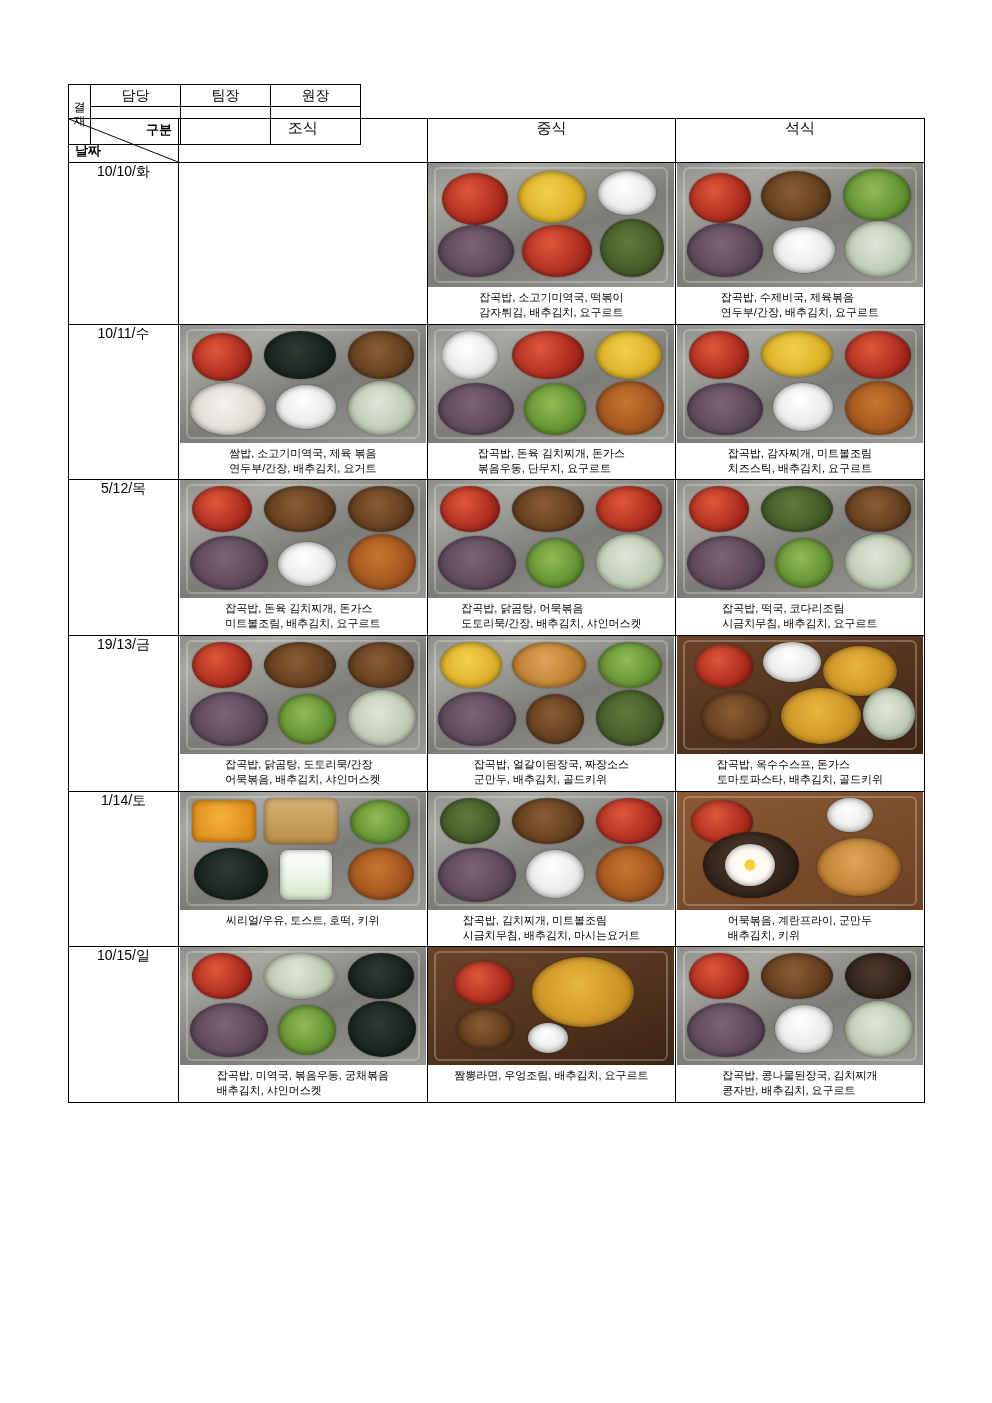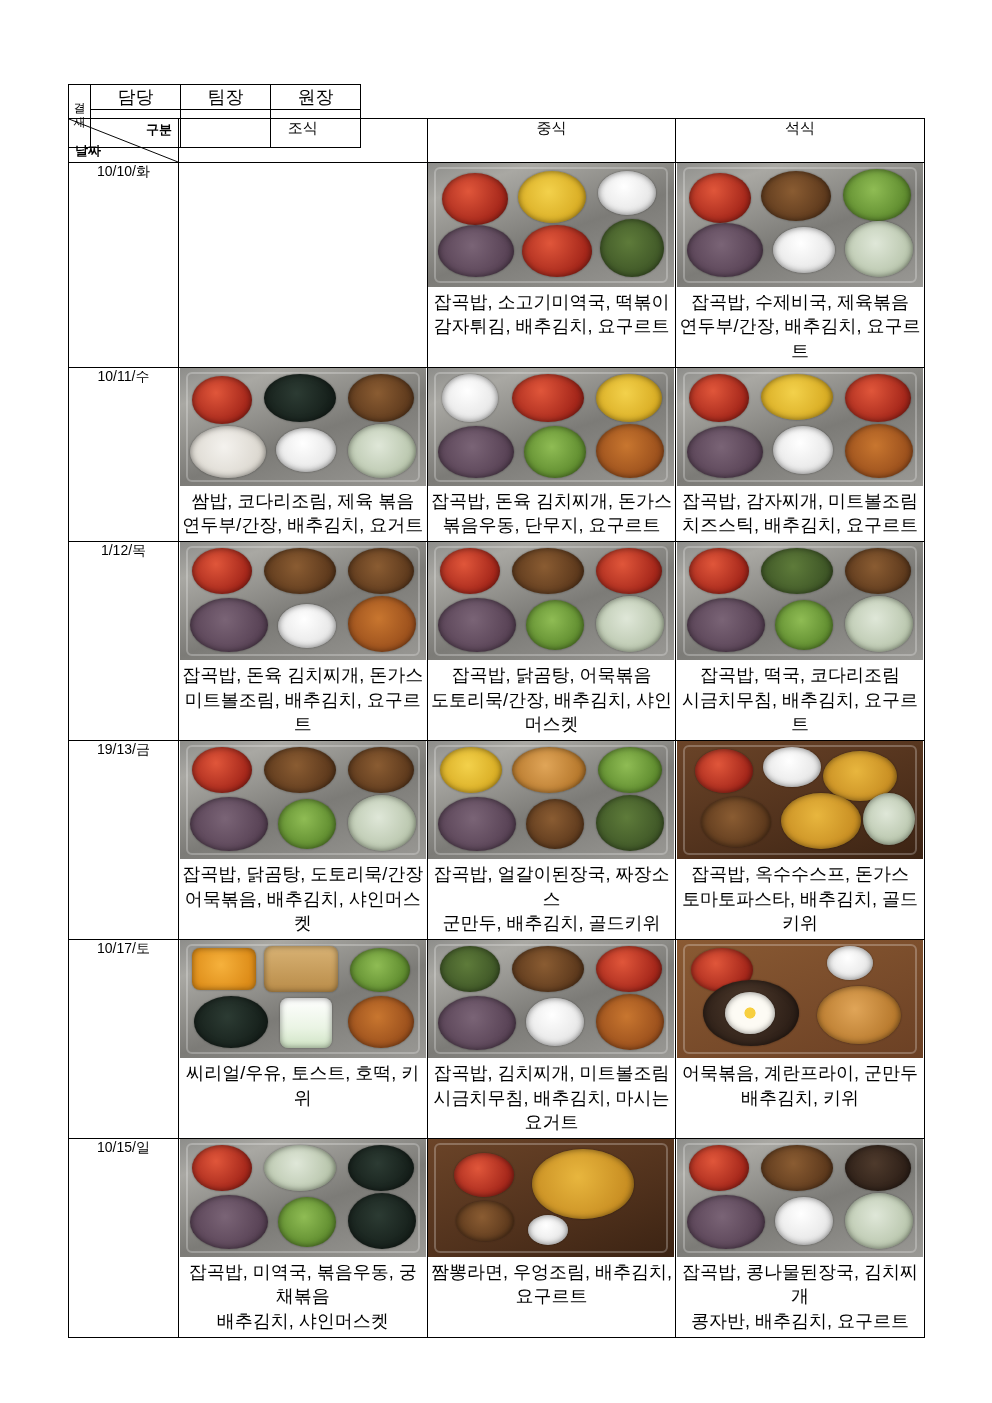--- a/index.html
+++ b/index.html
@@ -38,21 +38,21 @@
     white-space: nowrap;
   }
   
   .approval {
     border-collapse: collapse;
     margin-top: 6px;
     margin-right: 4px;
   }
   .approval td, .approval th {
     border: 1px solid #000;
-    font-size: 18px;
+    font-size: 14px;
     font-weight: normal;
     text-align: center;
     vertical-align: middle;
     padding: 0;
   }
   .approval .vert {
     width: 22px;
     font-size: 12px;
     line-height: 1.15;
     padding: 2px 2px;
@@ -115,24 +115,24 @@
     padding: 0;
   }
   .cellwrap {
     display: flex;
     flex-direction: column;
     align-items: center;
     justify-content: flex-start;
     height: 100%;
   }
   .caption {
-    font-size: 18px;
+    font-size: 11px;
     line-height: 1.35;
     padding: 3px 2px 4px 2px;
-    text-align: center;
+    text-align: left;
     white-space: pre-line;
   }
   .holiday-cell {
     text-align: center;
     vertical-align: top;
     font-size: 14px;
     padding-top: 56px;
     height: 156px;
   }
   .empty-cell { background: #fff; }
@@ -273,21 +273,21 @@
           <div class="cellwrap">
             <div class="tray h118">
               <div class="rim"></div>
               <div class="bowl kimchi" style="left:12px;top:8px;width:60px;height:48px;"></div>
               <div class="bowl darkseaweed" style="left:84px;top:6px;width:72px;height:48px;"></div>
               <div class="bowl brown-side" style="left:168px;top:6px;width:66px;height:48px;"></div>
               <div class="bowl rice-white" style="left:10px;top:58px;width:76px;height:52px;"></div>
               <div class="bowl white-cup" style="left:96px;top:60px;width:60px;height:44px;"></div>
               <div class="bowl soup-clear" style="left:168px;top:56px;width:68px;height:54px;"></div>
             </div>
-            <div class="caption">쌈밥, 코다리조림, 제육 볶음
+            <div class="caption">쌈밥, 소고기미역국, 제육 볶음
 연두부/간장, 배추김치, 요거트</div>
           </div>
         </td>
         <td class="meal-cell">
           <div class="cellwrap">
             <div class="tray h118">
               <div class="rim"></div>
               <div class="bowl white-cup" style="left:14px;top:6px;width:56px;height:48px;"></div>
               <div class="bowl kimchi" style="left:84px;top:6px;width:72px;height:48px;"></div>
               <div class="bowl yellow-side" style="left:168px;top:6px;width:66px;height:48px;"></div>
@@ -310,21 +310,21 @@
               <div class="bowl white-cup" style="left:96px;top:58px;width:60px;height:48px;"></div>
               <div class="bowl soup-brown" style="left:168px;top:56px;width:68px;height:54px;"></div>
             </div>
             <div class="caption">잡곡밥, 감자찌개, 미트볼조림
 치즈스틱, 배추김치, 요구르트</div>
           </div>
         </td>
       </tr>
 
       <tr>
-        <td class="date-cell">1/12/목</td>
+        <td class="date-cell">5/12/목</td>
         <td class="meal-cell">
           <div class="cellwrap">
             <div class="tray h118">
               <div class="rim"></div>
               <div class="bowl kimchi" style="left:12px;top:6px;width:60px;height:46px;"></div>
               <div class="bowl brown-side" style="left:84px;top:6px;width:72px;height:46px;"></div>
               <div class="bowl brown-side" style="left:168px;top:6px;width:66px;height:46px;"></div>
               <div class="bowl rice-multi" style="left:10px;top:56px;width:78px;height:54px;"></div>
               <div class="bowl white-cup" style="left:98px;top:62px;width:58px;height:44px;"></div>
               <div class="bowl soup-brown" style="left:168px;top:54px;width:68px;height:56px;"></div>
@@ -408,21 +408,21 @@
               <div class="bowl noodle" style="left:104px;top:52px;width:80px;height:56px;"></div>
               <div class="bowl soup-clear" style="left:186px;top:52px;width:52px;height:52px;"></div>
             </div>
             <div class="caption">잡곡밥, 옥수수스프, 돈가스
 토마토파스타, 배추김치, 골드키위</div>
           </div>
         </td>
       </tr>
 
       <tr>
-        <td class="date-cell">10/17/토</td>
+        <td class="date-cell">1/14/토</td>
         <td class="meal-cell">
           <div class="cellwrap">
             <div class="tray h118">
               <div class="rim"></div>
               <div class="rect orange-f" style="left:12px;top:8px;width:64px;height:42px;"></div>
               <div class="rect toast" style="left:84px;top:6px;width:74px;height:46px;"></div>
               <div class="bowl green-side" style="left:170px;top:8px;width:60px;height:44px;"></div>
               <div class="bowl darkseaweed" style="left:14px;top:56px;width:74px;height:52px;"></div>
               <div class="rect milk" style="left:100px;top:58px;width:52px;height:50px;"></div>
               <div class="bowl soup-brown" style="left:168px;top:56px;width:66px;height:52px;"></div>

